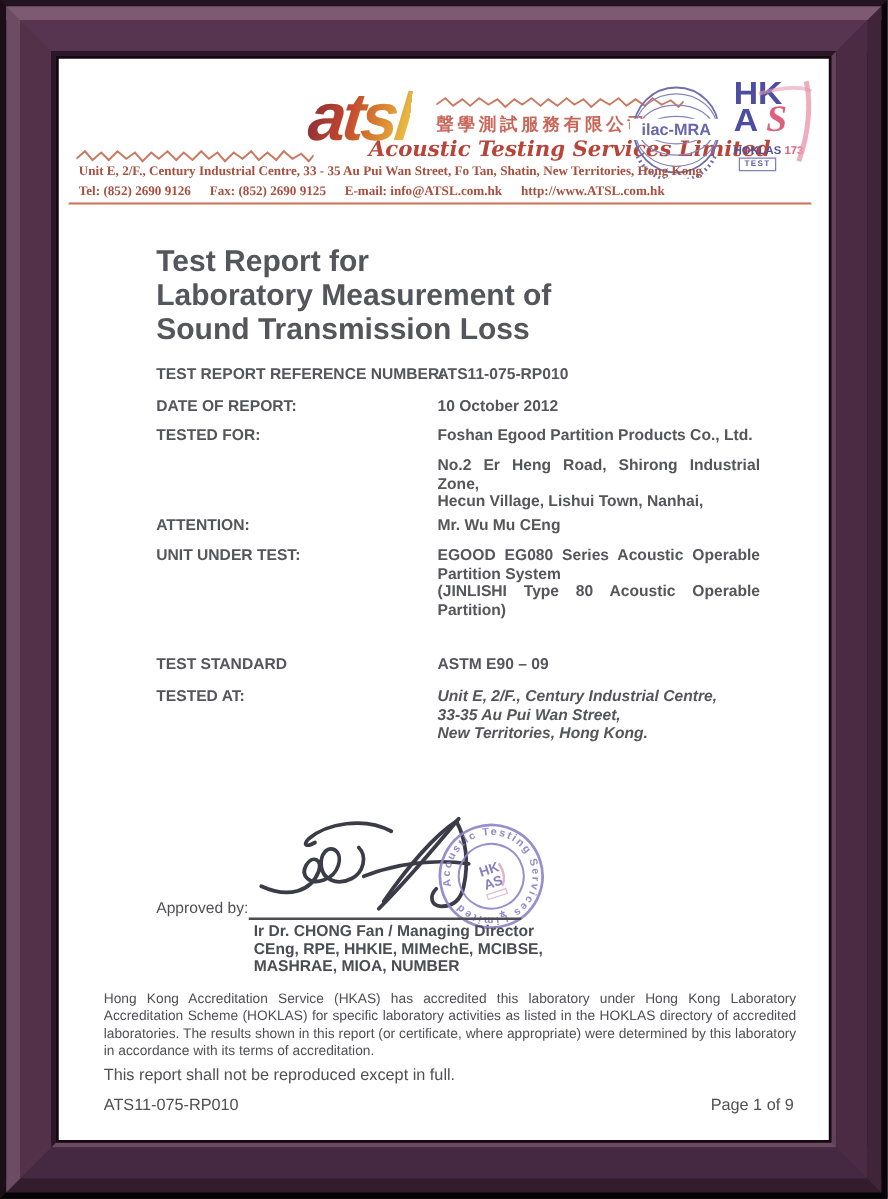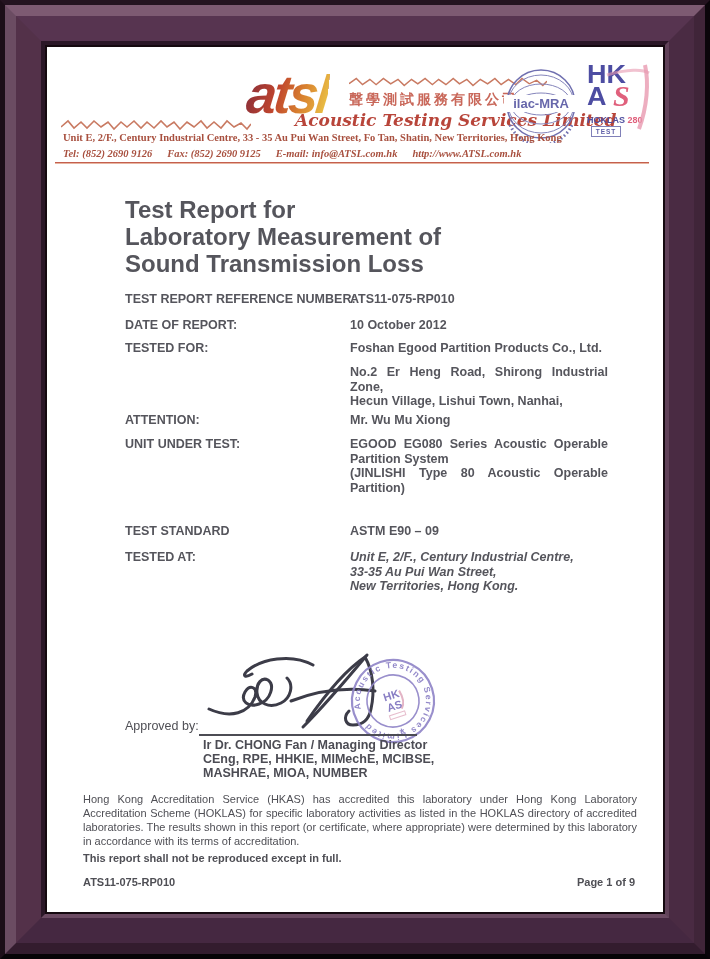--- a/index.html
+++ b/index.html
@@ -67,21 +67,21 @@
   .company-en {
     font-family: "DejaVu Serif", serif;
     font-style: italic; font-weight: bold;
     font-size: 17px; color: #b8453a;
   }
   .hdr-addr {
     font-family: "Liberation Serif", serif;
     font-weight: bold; font-size: 10.5px; color: #a8503f;
     white-space: nowrap;
   }
-  .hdr-contact { display: flex; gap: 15px; font-style: italic; }
+  .hdr-contact { display: flex; gap: 15px; }
   .red-rule {
     height: 2px; background: #c4604e;
     border-bottom: 1px solid #e8b4a0;
   }
 
   
   .ilac-label {
     font-weight: bold; font-size: 13px; fill: #6767ab;
     font-family: "Liberation Sans", sans-serif;
   }
@@ -132,21 +132,21 @@
   .stamp-center-text {
     font-size: 11px; font-weight: bold; fill: #7f74bf;
     font-family: "Liberation Sans", sans-serif;
   }
 
   
   .accr-par {
     font-size: 11px; line-height: 14px; color: #4f4f55;
     text-align: justify;
   }
-  .foot-text { font-size: 11px; color: #4f4f55; font-weight: bold; }
+  .foot-text { font-size: 13px; color: #4f4f55; }
 </style>
 </head>
 <body>
 
 <div class="canvas">
 
   <div class="frame-edge"></div>
   <div class="frame-bevel-outer"></div>
   <div class="frame-main"></div>
   <div class="frame-lip"></div>
@@ -182,21 +182,21 @@
       <div class="hkas-block">
         <div>HK</div>
         <div>A</div>
       </div>
       <div class="abs hkas-s" style="left:26px; top:18px;">S</div>
       <svg class="abs" style="left:0; top:0;" width="66" height="72" viewBox="0 0 66 72">
         <path d="M 58,2 C 62,20 60,44 52,66" fill="none" stroke="#e89ab0" stroke-width="4" opacity="0.8"></path>
         <path d="M 20,12 C 40,6 56,6 62,10" fill="none" stroke="#e89ab0" stroke-width="3" opacity="0.6"></path>
       </svg>
       <div class="hoklas-line" style="margin-top:6px;">
-        <span>HOKLAS</span> <span class="hoklas-num">280</span>
+        <span>HOKLAS</span> <span class="hoklas-num">173</span>
       </div>
       <div class="hoklas-test-box" style="margin-left:4px; margin-top:1px;">TEST</div>
     </div>
 
     <div class="abs hdr-addr" style="left:16px; top:85px;">Unit E, 2/F., Century Industrial Centre, 33 - 35 Au Pui Wan Street, Fo Tan, Shatin, New Territories, Hong Kong</div>
 
     <div class="abs hdr-addr hdr-contact" style="left:16px; top:101px;">
       <span>Tel: (852) 2690 9126</span>
       <span>Fax: (852) 2690 9125</span>
       <span>E-mail: info@ATSL.com.hk</span>
@@ -219,21 +219,21 @@
 
     <div class="abs flabel" style="left:78px; top:294px;">TESTED FOR:</div>
     <div class="abs fvalue" style="left:303px; top:294px;">Foshan Egood Partition Products Co., Ltd.</div>
 
     <div class="abs fvalue fvalue-block" style="left:303px; top:318px;">
       <div class="just">No.2 Er Heng Road, Shirong Industrial Zone,</div>
       <div>Hecun Village, Lishui Town, Nanhai,</div>
     </div>
 
     <div class="abs flabel" style="left:78px; top:366px;">ATTENTION:</div>
-    <div class="abs fvalue" style="left:303px; top:366px;">Mr. Wu Mu Xiong</div>
+    <div class="abs fvalue" style="left:303px; top:366px;">Mr. Wu Mu CEng</div>
 
     <div class="abs flabel" style="left:78px; top:390px;">UNIT UNDER TEST:</div>
     <div class="abs fvalue fvalue-block" style="left:303px; top:390px;">
       <div class="just">EGOOD EG080 Series Acoustic Operable</div>
       <div>Partition System</div>
       <div class="just">(JINLISHI Type 80 Acoustic Operable</div>
       <div>Partition)</div>
     </div>
 
     <div class="abs flabel" style="left:78px; top:477px;">TEST STANDARD</div>

